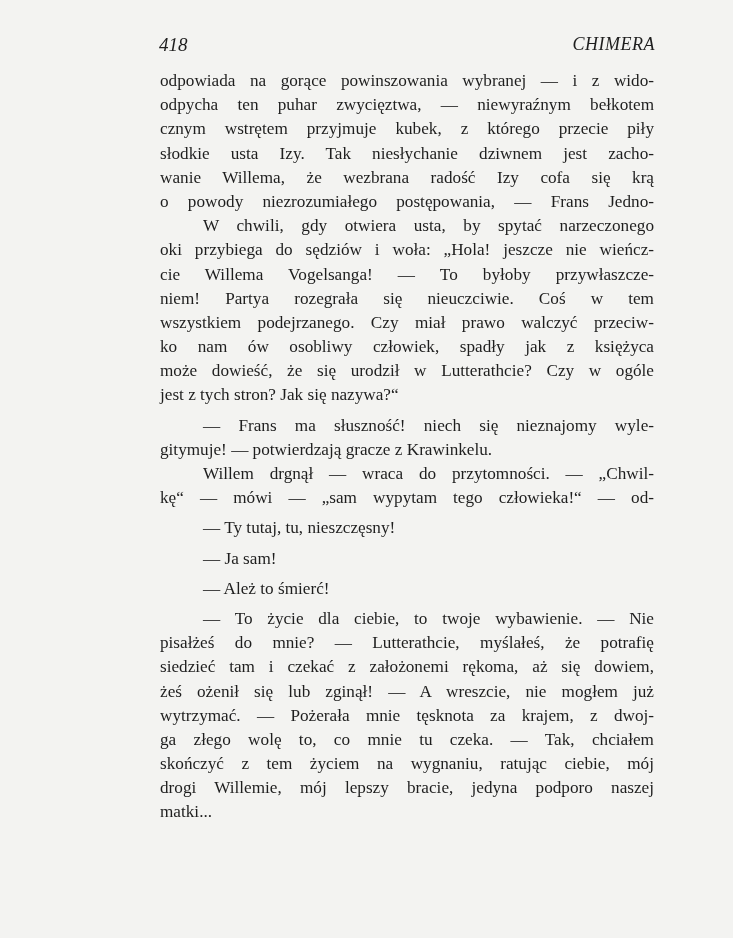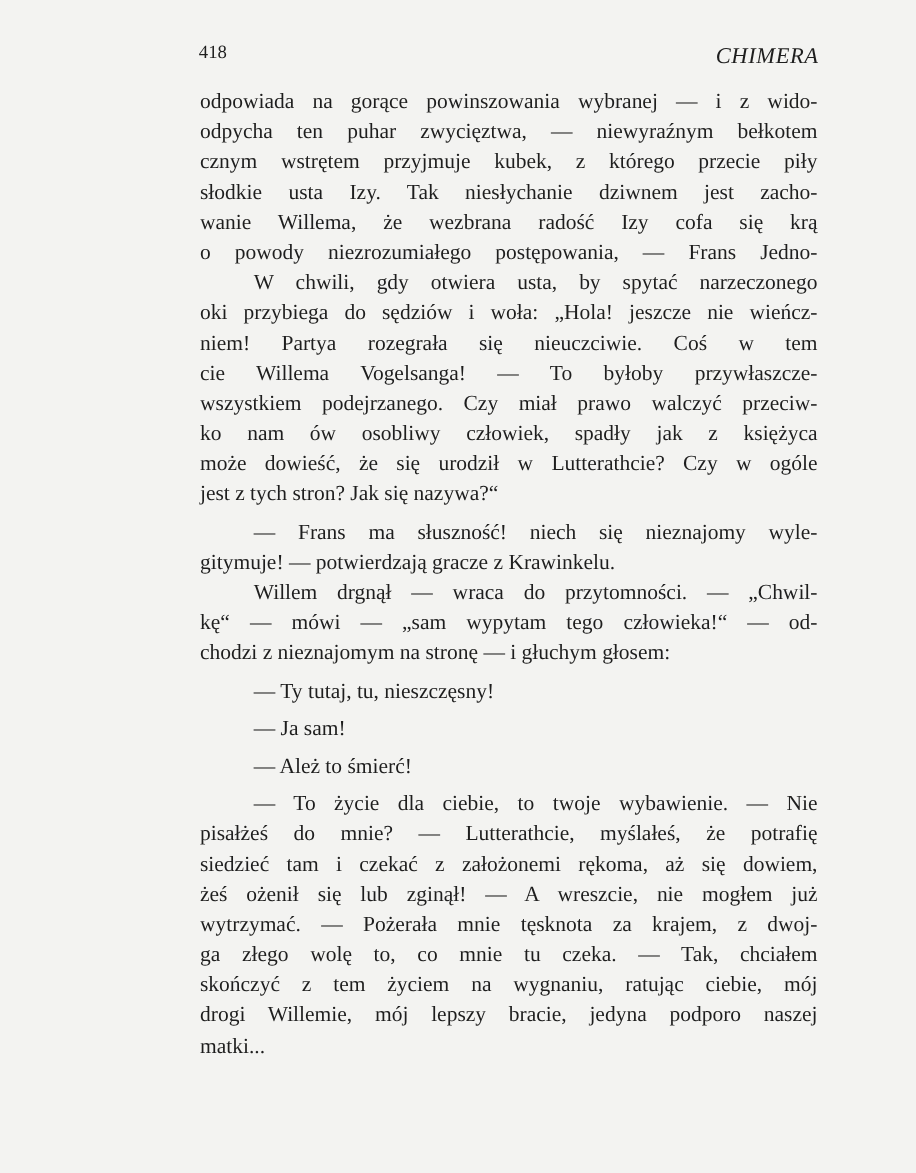--- a/index.html
+++ b/index.html
@@ -7,21 +7,21 @@
     width: 733px; height: 938px; overflow: hidden;
     background: #f3f3f1;
     font-family: "Liberation Serif", "DejaVu Serif", serif;
     color: #1e1e1e;
     position: relative;
   }
   .page { position: absolute; left: 0; top: 0; width: 733px; height: 938px; }
   .header { position: absolute; top: 34px; left: 159px; width: 496px; height: 24px; }
   .page-number {
     position: absolute; left: 0; top: 0;
-    font-size: 15px;
+    font-style: italic; font-size: 19px;
   }
   .running-title {
     position: absolute; right: 0; top: 0;
     font-style: italic; font-size: 18px; letter-spacing: 0.5px;
   }
   .body-text { position: absolute; top: 69px; left: 160px; width: 494px; }
   .line {
     height: 24.2px; line-height: 24.2px;
     font-size: 17.2px;
     white-space: nowrap;
@@ -49,38 +49,37 @@
       <div class="line">odpycha ten puhar zwycięztwa, — niewyraźnym bełkotem</div>
       <div class="line">cznym wstrętem przyjmuje kubek, z którego przecie piły</div>
       <div class="line">słodkie usta Izy. Tak niesłychanie dziwnem jest zacho-</div>
       <div class="line">wanie Willema, że wezbrana radość Izy cofa się krą</div>
     </div>
 
     <div>
       <div class="line">o powody niezrozumiałego postępowania, — Frans Jedno-</div>
       <div class="line indent">W chwili, gdy otwiera usta, by spytać narzeczonego</div>
       <div class="line">oki przybiega do sędziów i woła: „Hola! jeszcze nie wieńcz-</div>
+      <div class="line">cie Willema Vogelsanga! — To byłoby przywłaszcze-</div>
       <div class="line">niem! Partya rozegrała się nieuczciwie. Coś w tem</div>
-      <div class="line">cie Willema Vogelsanga! — To byłoby przywłaszcze-</div>
       <div class="line">wszystkiem podejrzanego. Czy miał prawo walczyć przeciw-</div>
       <div class="line">ko nam ów osobliwy człowiek, spadły jak z księżyca</div>
       <div class="line">może dowieść, że się urodził w Lutterathcie? Czy w ogóle</div>
       <div class="line last">jest z tych stron? Jak się nazywa?“</div>
     </div>
     <div class="gap"></div>
 
     <div>
       <div class="line indent">— Frans ma słuszność! niech się nieznajomy wyle-</div>
       <div class="line last">gitymuje! — potwierdzają gracze z Krawinkelu.</div>
     </div>
 
     <div>
       <div class="line indent">Willem drgnął — wraca do przytomności. — „Chwil-</div>
       <div class="line">kę“ — mówi — „sam wypytam tego człowieka!“ — od-</div>
-      <div class="line last">chodzi z nieznajomym na stronę — i głuchym głosem:</div>
     </div>
     <div class="gap"></div>
 
     <div>
       <div class="line indent-dialog">— Ty tutaj, tu, nieszczęsny!</div>
     </div>
     <div class="gap"></div>
     <div>
       <div class="line indent-dialog">— Ja sam!</div>
     </div>

